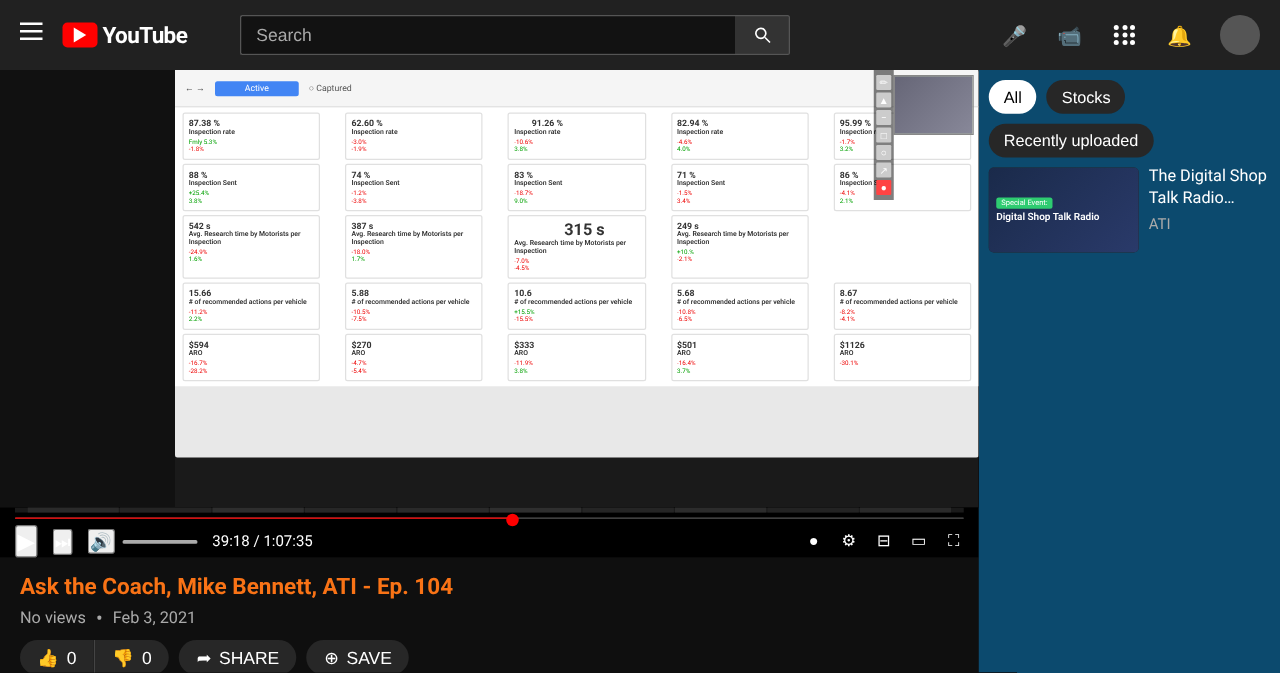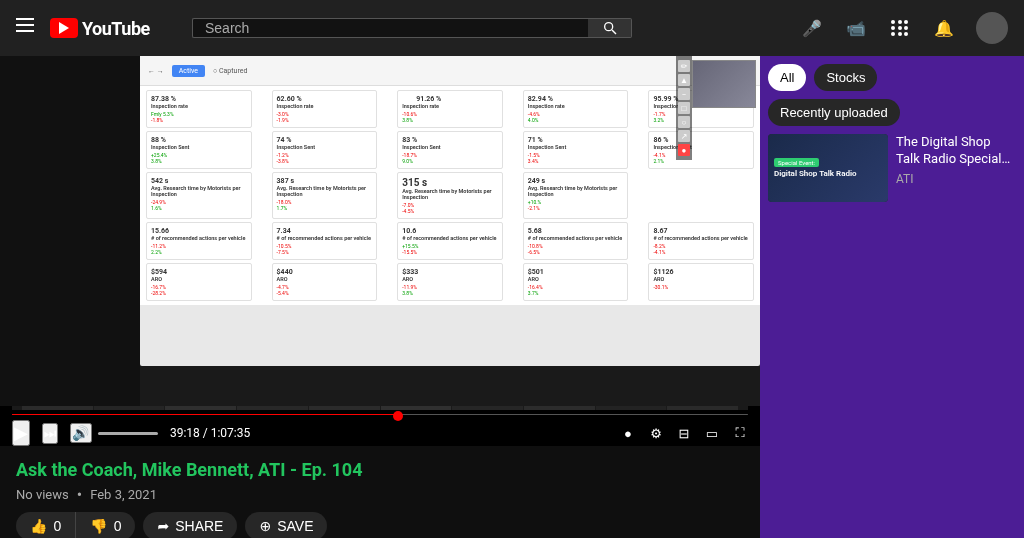--- a/index.html
+++ b/index.html
@@ -64,21 +64,21 @@
       font-size: 18px;
       font-weight: 700;
       color: #fff;
       letter-spacing: -0.5px;
     }
 
     .search-bar {
       flex: 1;
       max-width: 440px;
       display: flex;
-      height: 20px;
+      height: 32px;
     }
     .search-bar input {
       flex: 1;
       background: #121212;
       border: 1px solid #555;
       border-right: none;
       border-radius: 2px 0 0 2px;
       color: #fff;
       padding: 0 12px;
       font-size: 14px;
@@ -192,21 +192,21 @@
       display: flex;
       align-items: center;
       padding: 0 8px;
       gap: 8px;
       border-bottom: 1px solid #ddd;
     }
     .dash-nav-btn {
       background: #4285f4;
       color: #fff;
       font-size: 7px;
-      padding: 2px 7px;
+      padding: 2px 24px;
       border-radius: 2px;
     }
     .dash-tab {
       font-size: 7px;
       color: #555;
     }
 
     .dashboard-body {
       padding: 4px 6px;
       background: #fff;
@@ -351,21 +351,21 @@
 
     
     .below-video {
       padding: 12px 16px;
       background: #0f0f0f;
     }
 
     .video-title {
       font-size: 18px;
       font-weight: 700;
-      color: #22c55e;
+      color: #f97316;
       margin-bottom: 4px;
       line-height: 1.3;
     }
 
     .video-meta-row {
       display: flex;
       align-items: center;
       gap: 8px;
       margin-bottom: 8px;
     }
@@ -414,22 +414,22 @@
       border-radius: 20px;
       color: #fff;
       padding: 6px 14px;
       cursor: pointer;
       font-size: 14px;
       margin-left: 8px;
     }
 
     
     .sidebar {
-      width: 264px;
-      background: #4c1d95;
+      width: 241px;
+      background: #0c4a6e;
       overflow-y: auto;
       padding: 8px;
     }
 
     .filter-chips {
       display: flex;
       gap: 8px;
       margin-bottom: 8px;
       flex-wrap: wrap;
     }
@@ -650,42 +650,42 @@
                 <div class="metric-change-neg">-24.9%</div>
                 <div class="metric-change-pos">1.6%</div>
               </div>
               <div class="metric-card">
                 <div class="metric-value" style="font-size:7px;color:#333;">387 s</div>
                 <div class="metric-label">Avg. Research time by Motorists per Inspection</div>
                 <div class="metric-change-neg">-18.0%</div>
                 <div class="metric-change-pos">1.7%</div>
               </div>
               <div class="metric-card">
-                <div class="metric-value" style="font-size:10px;color:#333;">315 s</div>
+                <div class="metric-value" style="font-size:13px;color:#333;margin-left:40px;">315 s</div>
                 <div class="metric-label">Avg. Research time by Motorists per Inspection</div>
                 <div class="metric-change-neg">-7.0%</div>
                 <div class="metric-change-neg">-4.5%</div>
               </div>
               <div class="metric-card">
                 <div class="metric-value" style="font-size:7px;color:#333;">249 s</div>
                 <div class="metric-label">Avg. Research time by Motorists per Inspection</div>
                 <div class="metric-change-pos">+10.%</div>
                 <div class="metric-change-neg">-2.1%</div>
               </div>
             </div>
 
             <div class="metric-grid" style="margin-bottom:3px;">
               <div class="metric-card">
                 <div class="metric-value" style="font-size:7px;color:#333;">15.66</div>
                 <div class="metric-label"># of recommended actions per vehicle</div>
                 <div class="metric-change-neg">-11.2%</div>
                 <div class="metric-change-pos">2.2%</div>
               </div>
               <div class="metric-card">
-                <div class="metric-value" style="font-size:7px;color:#333;">7.34</div>
+                <div class="metric-value" style="font-size:7px;color:#333;">5.88</div>
                 <div class="metric-label"># of recommended actions per vehicle</div>
                 <div class="metric-change-neg">-10.5%</div>
                 <div class="metric-change-neg">-7.5%</div>
               </div>
               <div class="metric-card">
                 <div class="metric-value" style="font-size:7px;color:#333;">10.6</div>
                 <div class="metric-label"># of recommended actions per vehicle</div>
                 <div class="metric-change-pos">+15.5%</div>
                 <div class="metric-change-neg">-15.5%</div>
               </div>
@@ -704,21 +704,21 @@
             </div>
 
             <div class="metric-grid">
               <div class="metric-card">
                 <div class="metric-value" style="font-size:7px;color:#333;">$594</div>
                 <div class="metric-label">ARO</div>
                 <div class="metric-change-neg">-16.7%</div>
                 <div class="metric-change-neg">-28.2%</div>
               </div>
               <div class="metric-card">
-                <div class="metric-value" style="font-size:7px;color:#333;">$440</div>
+                <div class="metric-value" style="font-size:7px;color:#333;">$270</div>
                 <div class="metric-label">ARO</div>
                 <div class="metric-change-neg">-4.7%</div>
                 <div class="metric-change-neg">-5.4%</div>
               </div>
               <div class="metric-card">
                 <div class="metric-value" style="font-size:7px;color:#333;">$333</div>
                 <div class="metric-label">ARO</div>
                 <div class="metric-change-neg">-11.9%</div>
                 <div class="metric-change-pos">3.8%</div>
               </div>

